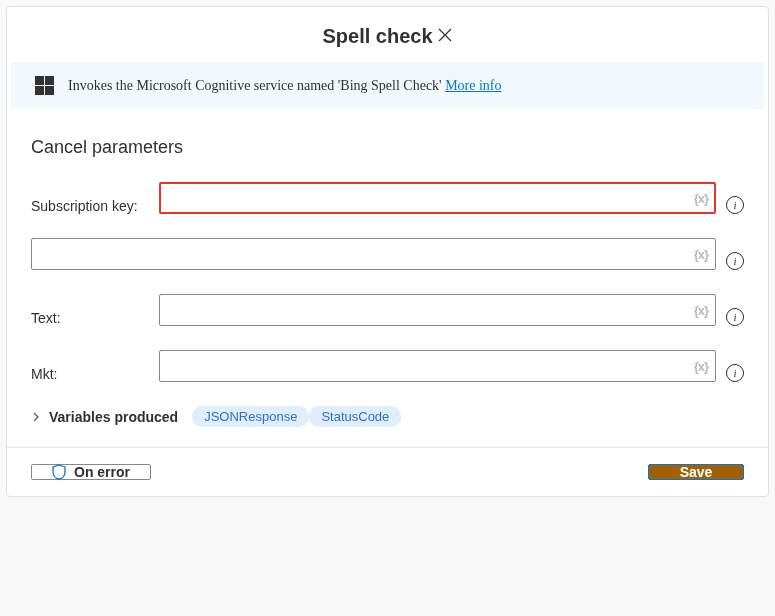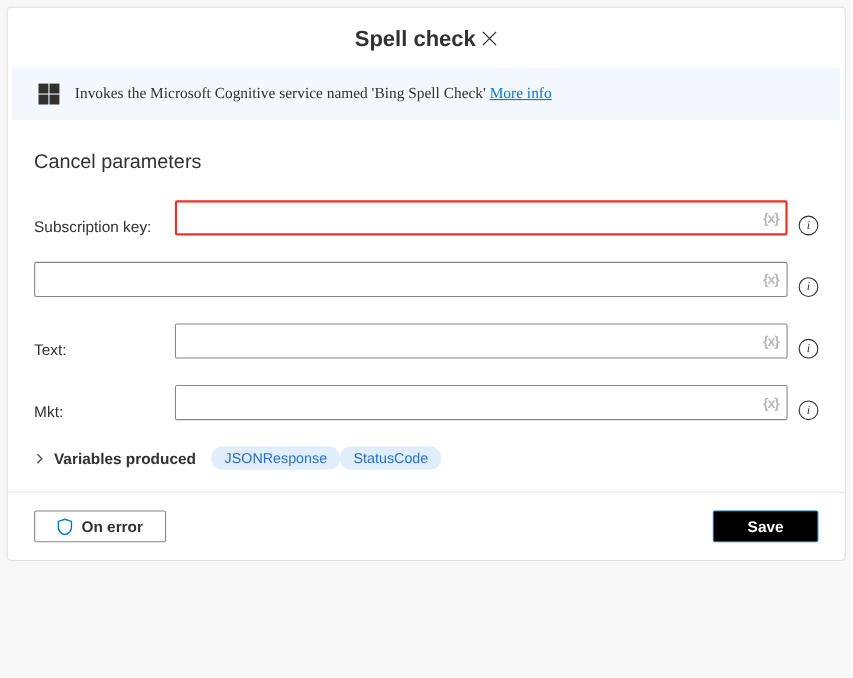--- a/index.html
+++ b/index.html
@@ -157,38 +157,38 @@
       border-radius: 10px;
     }
     .footer {
       display: flex;
       align-items: center;
       padding: 16px 24px;
       border-top: 1px solid #e6e6e6;
       gap: 12px;
     }
     .btn {
-      height: 29px;
+      height: 16px;
       padding: 0 20px;
       border-radius: 2px;
       font-size: 14px;
       font-weight: 600;
       cursor: pointer;
       font-family: inherit;
       display: inline-flex;
       align-items: center;
       gap: 8px;
     }
     .btn-outline {
       background: #ffffff;
       border: 1px solid #8a8886;
       color: #323130;
     }
     .btn-primary {
-      background: #000000;
+      background: #a16207;
       border: 1px solid #0078d4;
       color: #ffffff;
       min-width: 96px;
       justify-content: center;
     }
     .footer-spacer {
       flex: 1;
     }
     .shield-icon {
       display: inline-flex;

